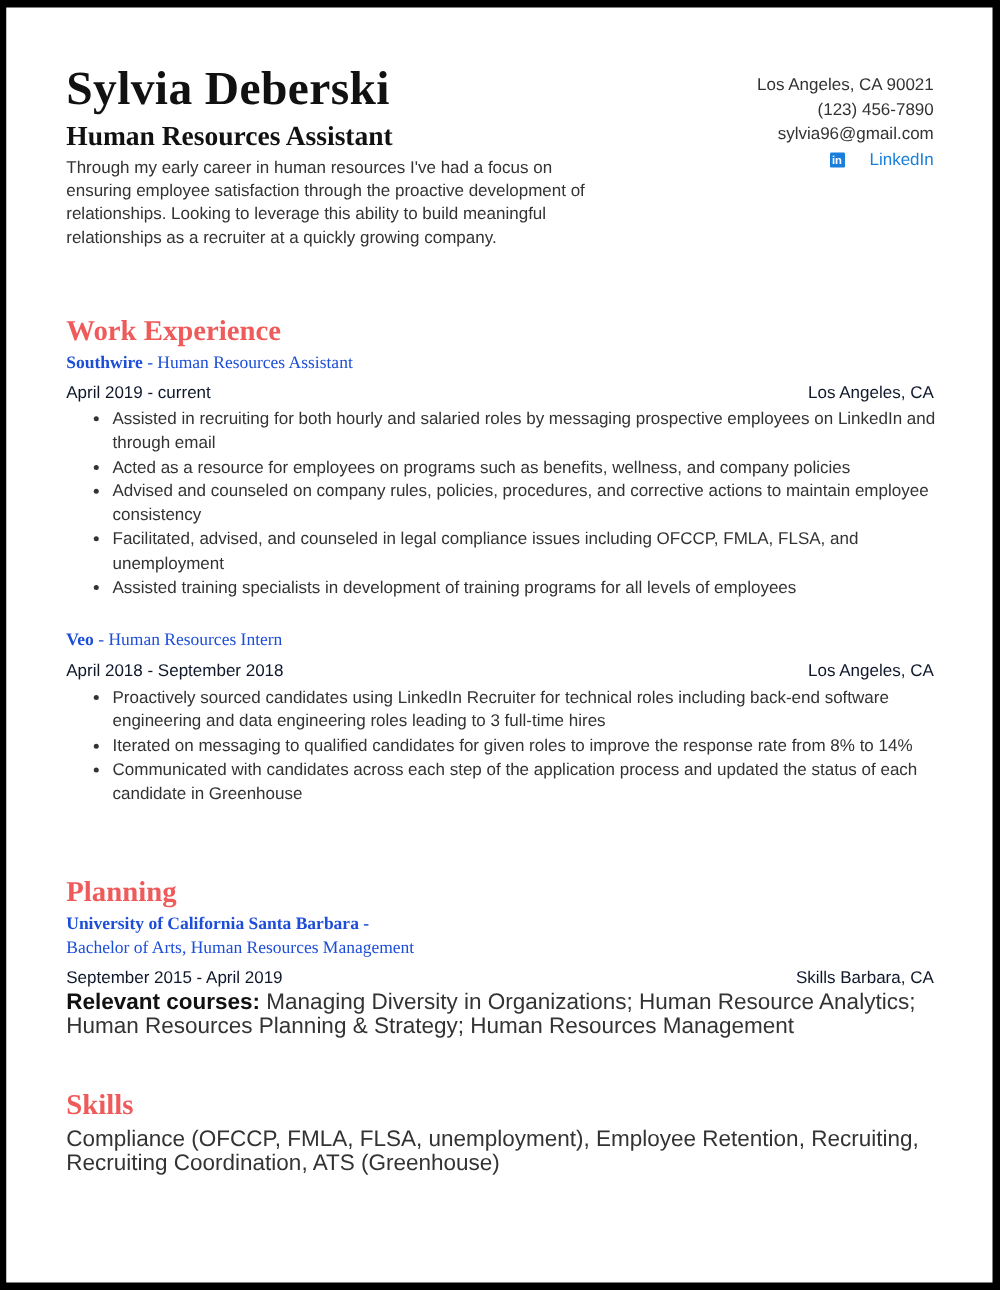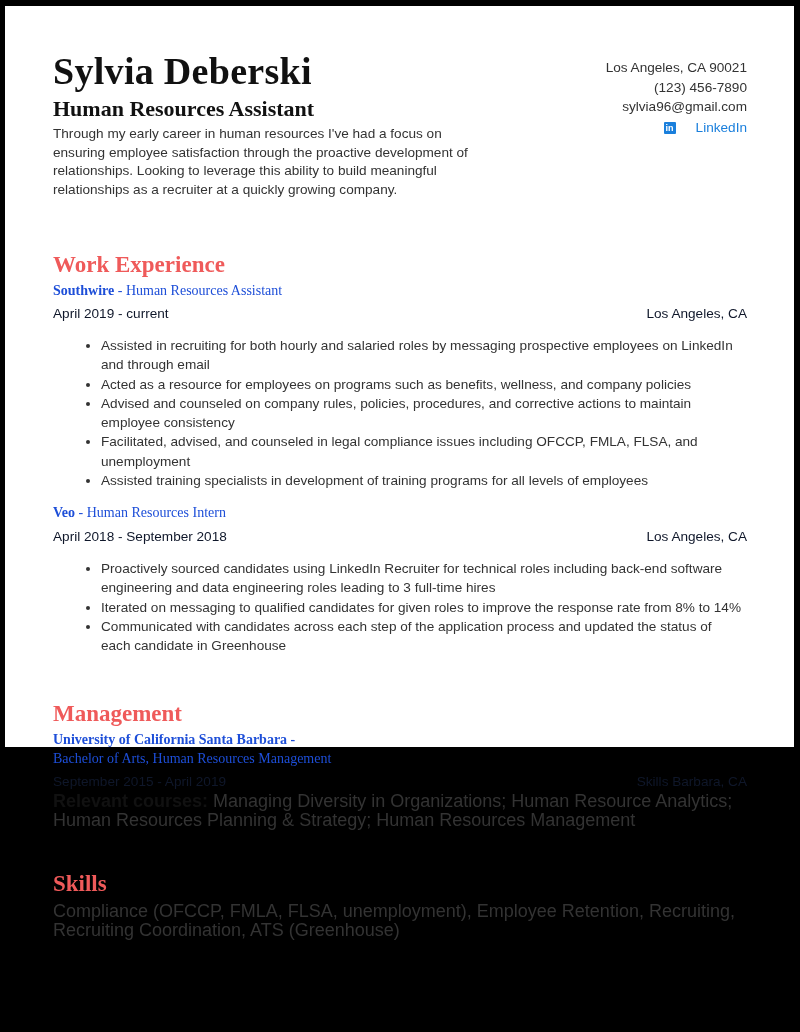--- a/index.html
+++ b/index.html
@@ -1,20 +1,20 @@
 <!DOCTYPE html>
 <html><head>
 <meta charset="utf-8">
 <style>
   html, body { margin: 0; padding: 0; }
   body {
     width: 800px; height: 1032px; background: #000; position: relative; overflow: hidden;
   }
   .page {
-    position: absolute; left: 5px; top: 6px; width: 789px; height: 741px;
+    position: absolute; left: 5px; top: 6px; width: 789px; height: 1020px;
     background: #fff; box-sizing: border-box;
   }
   .name {
     position: absolute; left: 48px; top: 46px; margin: 0;
     font-family: "Liberation Serif", serif; font-weight: bold; font-size: 38px;
     color: #111; letter-spacing: 0.3px; line-height: 1;
   }
   .title {
     position: absolute; left: 48px; top: 92px; margin: 0;
     font-family: "Liberation Serif", serif; font-weight: bold; font-size: 22px; color: #111; line-height: 1;
@@ -40,21 +40,21 @@
   .job-h {
     position: absolute; left: 48px; margin: 0;
     font-family: "Liberation Serif", serif; font-size: 14px; color: #1d4ed8; line-height: 1;
   }
   .job-h b { font-weight: bold; }
   .meta {
     position: absolute; left: 48px; right: 47px; display: flex; justify-content: space-between;
     font-family: "Liberation Sans", sans-serif; font-size: 13.6px; color: #0f172a; line-height: 1;
   }
   ul.bullets {
-    position: absolute; left: 48px; right: 40px; margin: 12px; padding-left: 36px;
+    position: absolute; left: 48px; right: 40px; margin: 1px; padding-left: 36px;
     font-family: "Liberation Sans", sans-serif; font-size: 13.6px; line-height: 19.3px; color: #333;
   }
   ul.bullets li { margin: 0; padding-left: 0; }
   .para {
     position: absolute; left: 48px; right: 45px; margin: 0;
     font-family: "Liberation Sans", sans-serif; font-size: 18px; line-height: 19.3px; color: #333;
   }
   .para b { color: #111; }
 </style>
 </head>
@@ -101,21 +101,21 @@
   <div class="meta" style="top:524px">
     <span>April 2018 - September 2018</span>
     <span>Los Angeles, CA</span>
   </div>
   <ul class="bullets" style="top:541px">
     <li>Proactively sourced candidates using LinkedIn Recruiter for technical roles including back-end software engineering and data engineering roles leading to 3 full-time hires</li>
     <li>Iterated on messaging to qualified candidates for given roles to improve the response rate from 8% to 14%</li>
     <li>Communicated with candidates across each step of the application process and updated the status of each candidate in Greenhouse</li>
   </ul>
 
-  <h3 class="section-h" style="top:696px">Management</h3>
+  <h3 class="section-h" style="top:696px">Planning</h3>
   <div class="job-h" style="top:727px">
     <b>University of California Santa Barbara -</b>
   </div>
   <div class="job-h" style="top:746px">Bachelor of Arts, Human Resources Management</div>
   <div class="meta" style="top:769px">
     <span>September 2015 - April 2019</span>
     <span>Skills Barbara, CA</span>
   </div>
   <p class="para" style="top:786px"><b>Relevant courses:</b><span> Managing Diversity in Organizations; Human Resource Analytics; Human Resources Planning &amp; Strategy; Human Resources Management</span></p>
 

